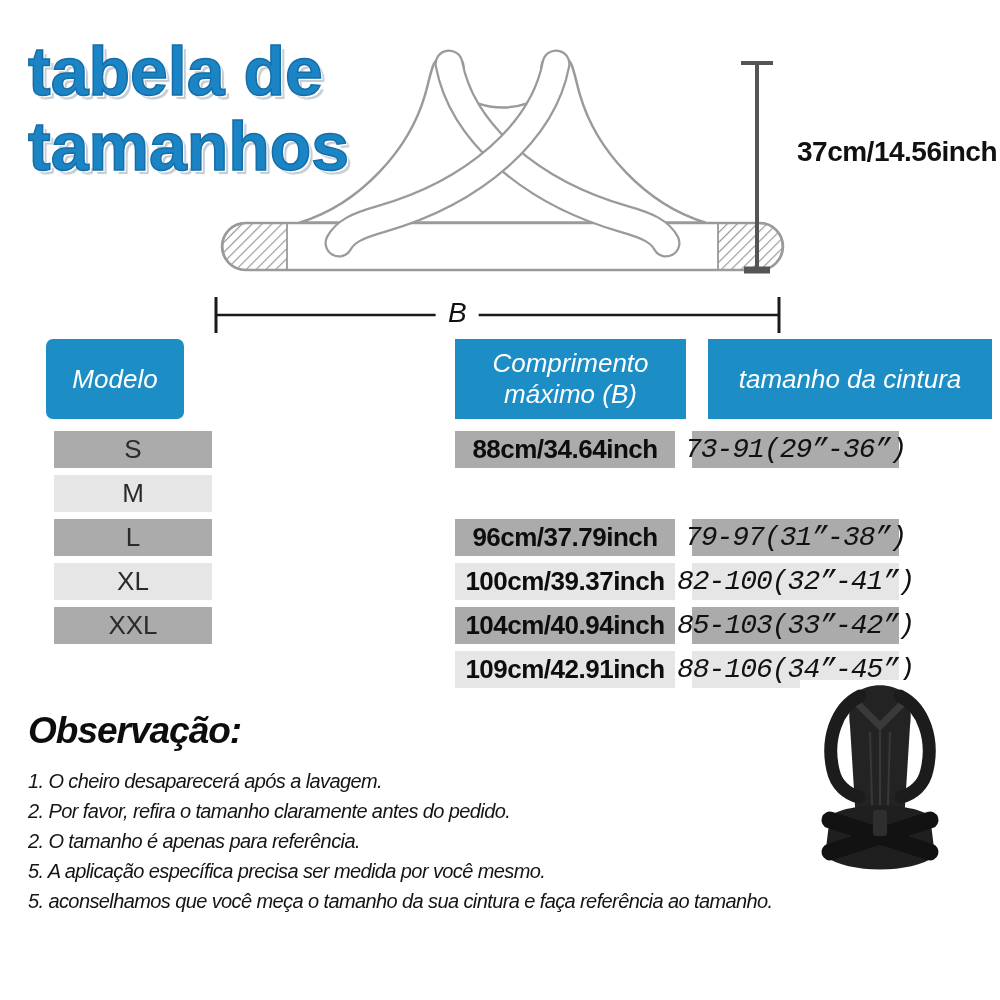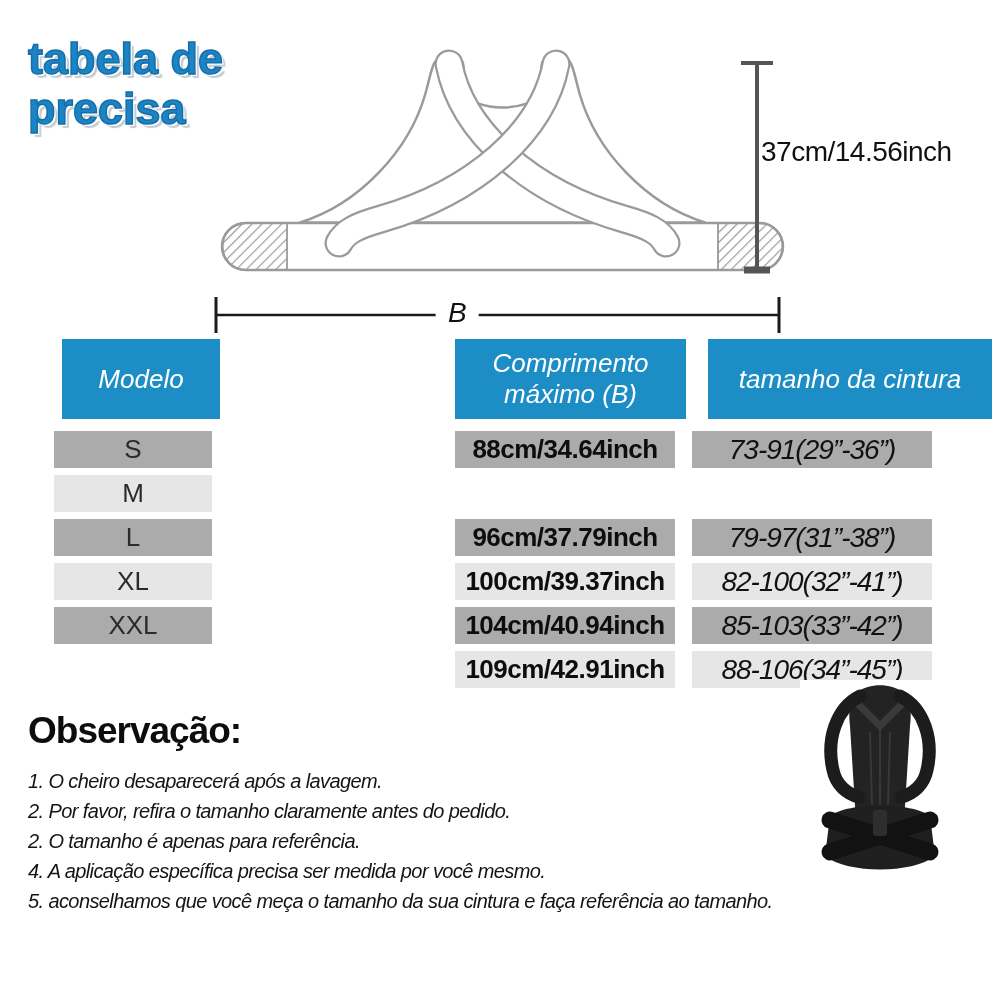--- a/index.html
+++ b/index.html
@@ -9,37 +9,37 @@
     background: #ffffff;
     font-family: "Liberation Sans", sans-serif;
     color: #1a1a1a;
     overflow: hidden;
   }
 
   
   .title {
     position: absolute;
     left: 28px; top: 34px;
-    font-size: 45px;
+    font-size: 68px;
     font-weight: bold;
     letter-spacing: 0px;
     line-height: 1.1;
     color: #1b84c4;
     text-shadow: 2px 2px 0 #ffffff, 4px 4px 1px #c3ccd3;
     -webkit-text-stroke: 1.5px #166ea8;
   }
 
   
   .diagram-svg { position: absolute; left: 200px; top: 42px; }
 
   .height-label {
     position: absolute;
-    left: 761px; top: 136px;
+    left: 797px; top: 136px;
     font-size: 28px;
-    font-weight: normal;
+    font-weight: bold;
     color: #111;
     letter-spacing: -0.5px;
   }
 
   
   .b-line { position: absolute; left: 210px; top: 293px; width: 575px; height: 42px; }
   .b-line svg { position: absolute; left: 0; top: 0; }
   .b-label {
     position: absolute;
     left: 43%; top: 50%;
@@ -56,63 +56,64 @@
     position: absolute;
     top: 339px; height: 80px;
     background: #1d8dc6;
     color: #ffffff;
     font-style: italic;
     font-size: 26px;
     line-height: 1.18;
     display: flex; align-items: center; justify-content: center;
     text-align: center;
   }
-  .th-model  { left: 62px;  width: 158px; }
+  .th-model  { left: 46px;  width: 138px; border-radius: 7px; }
   .th-length { left: 455px; width: 231px; text-align: center; }
   .th-waist  { left: 708px; width: 284px; }
 
   .rows { position: absolute; left: 0; top: 431px; width: 1000px; }
   .row { position: relative; height: 37px; margin-bottom: 7px; }
   .cell {
     position: absolute; top: 0; height: 37px;
     display: flex; align-items: center; justify-content: center;
     white-space: nowrap;
   }
   .cell.dark  { background: #ababab; }
   .cell.light { background: #e6e6e6; }
   .cell-model  { left: 54px;  width: 158px; font-size: 26px; color: #2b2b2b; }
   .cell-length { left: 455px; width: 220px; font-size: 26px; font-weight: bold; color: #0d0d0d; letter-spacing: -0.5px; }
-  .cell-waist  { left: 692px; width: 240px; font-size: 28px; font-style: italic; color: #111; letter-spacing: -1px; }
+  .cell-waist  { left: 692px; width: 207px; font-size: 28px; font-style: italic; color: #111; letter-spacing: -1px; font-family: Liberation Mono, monospace; }
 
   
   .notes { position: absolute; left: 28px; top: 710px; width: 945px; }
   .notes-heading {
     font-size: 37px;
     font-weight: bold;
+    font-style: italic;
     color: #0d0d0d;
     margin-bottom: 14px;
     letter-spacing: -1px;
   }
   .note-item {
     font-size: 20px;
     font-style: italic;
     color: #141414;
     line-height: 1.5;
     letter-spacing: -0.6px;
   }
 
   
   .product-photo { position: absolute; left: 800px; top: 680px; }
 </style>
 </head>
 <body>
 
 <div class="title">
   <div>tabela de</div>
-  <div>precisa</div>
+  <div>tamanhos</div>
 </div>
 
 <svg class="diagram-svg" width="620" height="263" viewBox="200 42 620 263">
   <defs>
     <pattern id="hatch" width="7" height="7" patternUnits="userSpaceOnUse" patternTransform="rotate(45)">
       <line x1="0" y1="0" x2="0" y2="7" stroke="#9a9a9a" stroke-width="2.4"></line>
     </pattern>
   </defs>
 
   <rect x="222" y="223" width="561" height="47" rx="23.5" fill="#ffffff" stroke="#9a9a9a" stroke-width="2.5"></rect>
@@ -197,21 +198,21 @@
     <div class="cell cell-waist light">88-106(34”-45”)</div>
   </div>
 </div>
 
 <div class="notes">
   <div class="notes-heading">Observação:</div>
   <div>
       <div class="note-item">1. O cheiro desaparecerá após a lavagem.</div>
       <div class="note-item">2. Por favor, refira o tamanho claramente antes do pedido.</div>
       <div class="note-item">2. O tamanho é apenas para referência.</div>
-      <div class="note-item">4. A aplicação específica precisa ser medida por você mesmo.</div>
+      <div class="note-item">5. A aplicação específica precisa ser medida por você mesmo.</div>
       <div class="note-item">5. aconselhamos que você meça o tamanho da sua cintura e faça referência ao tamanho.</div>
     </div>
 </div>
 
 <svg class="product-photo" width="160" height="218" viewBox="0 0 160 218">
   <rect x="0" y="0" width="160" height="218" fill="#ffffff"></rect>
 
   <path d="M58,12 C68,3 92,3 102,12 C110,18 112,30 110,46 L105,126 C104,147 96,160 80,162 C64,160 56,147 55,126 L50,46 C48,30 50,18 58,12 Z" fill="#232323"></path>
 
   <path d="M56,22 L80,46 L104,22" fill="none" stroke="#3a3a3a" stroke-width="7"></path>

